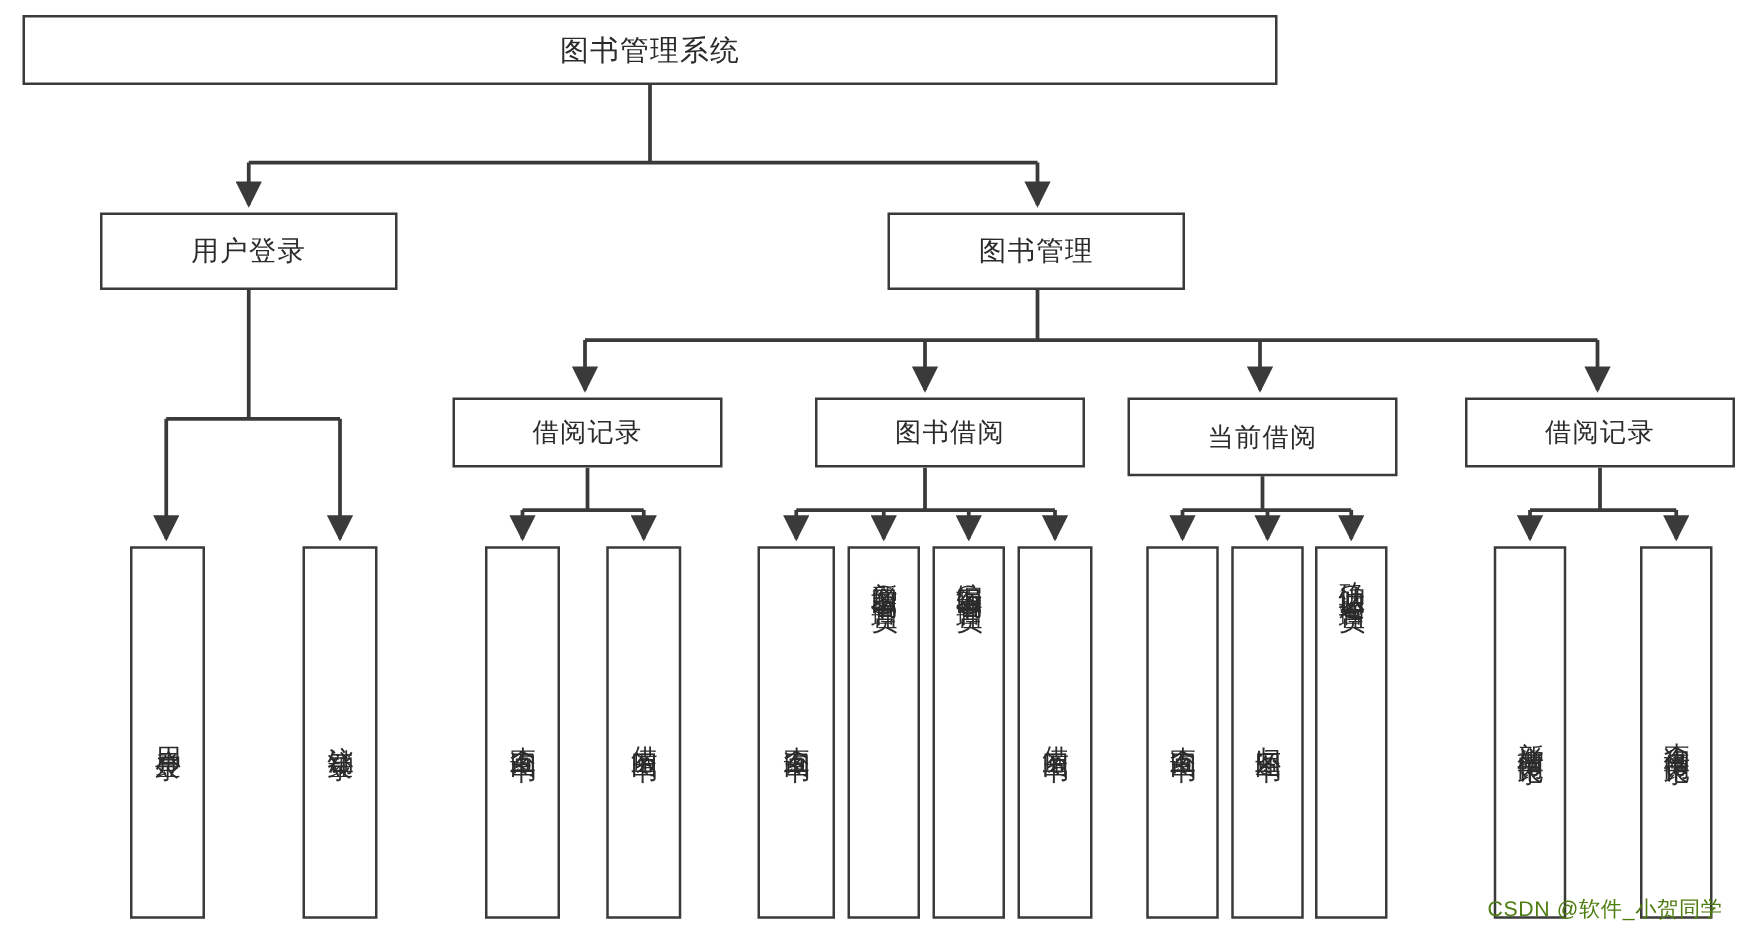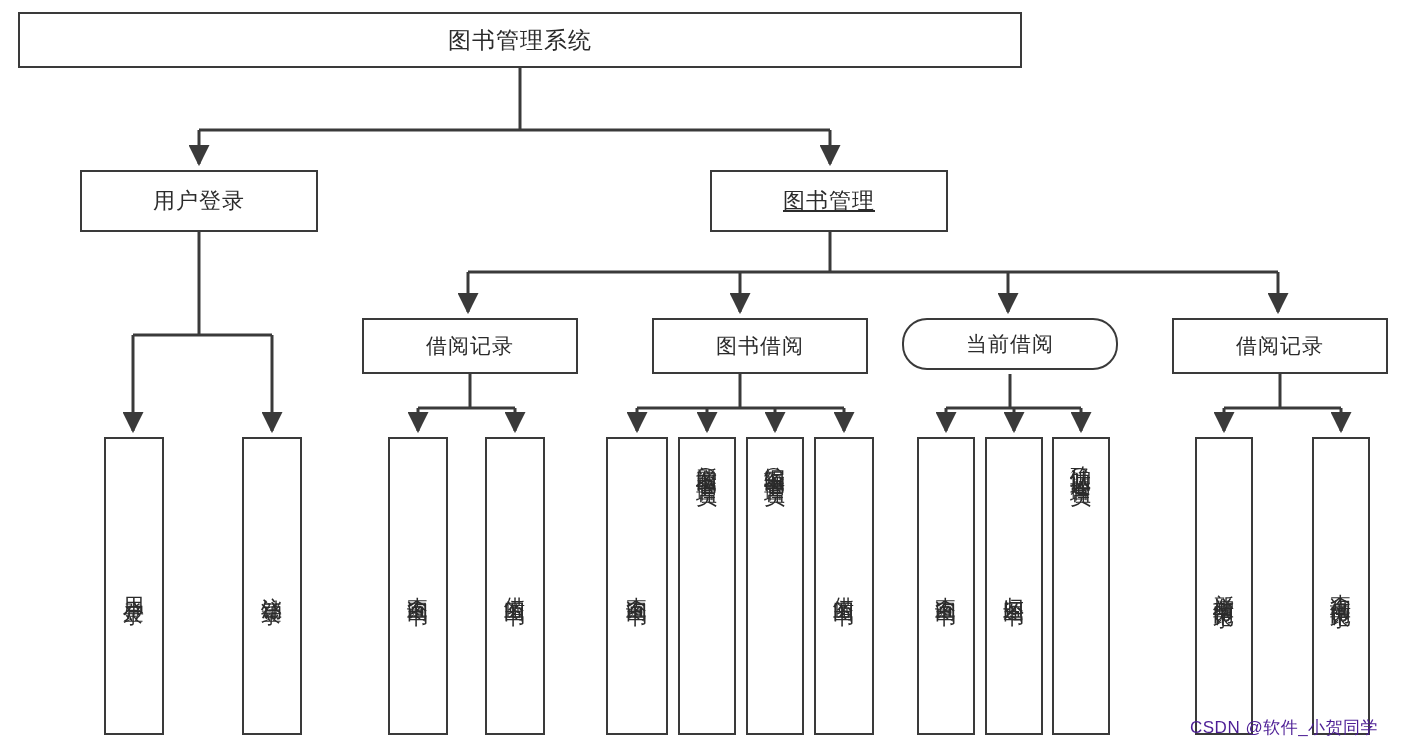--- a/index.html
+++ b/index.html
@@ -62,21 +62,21 @@
   }
   .htext {
     white-space: nowrap;
     letter-spacing: 1px;
   }
   .watermark {
     position: absolute;
     left: 1190px;
     top: 716px;
     font-size: 17px;
-    color: #4c1d95;
+    color: #4d7c0f;
     white-space: nowrap;
     letter-spacing: 0.5px;
   }
 </style>
 </head>
 <body>
 
 <div id="canvas">
 
   <svg class="wires" viewBox="0 0 1405 747" xmlns="http://www.w3.org/2000/svg">
@@ -129,31 +129,31 @@
     </g>
   </svg>
 
   <div class="node root" style="left:18px; top:12px; width:1004px; height:56px;">
     <span class="htext">图书管理系统</span>
   </div>
 
   <div class="node lvl2" style="left:80px; top:170px; width:238px; height:62px;">
     <span class="htext">用户登录</span>
   </div>
-  <div class="node lvl2" style="left:710px; top:170px; width:238px; height:62px;text-decoration:underline;">
+  <div class="node lvl2" style="left:710px; top:170px; width:238px; height:62px;">
     <span class="htext">图书管理</span>
   </div>
 
   <div class="node lvl3" style="left:362px; top:318px; width:216px; height:56px;">
     <span class="htext">借阅记录</span>
   </div>
   <div class="node lvl3" style="left:632px; top:318px; width:216px; height:56px;margin-left:20px;">
     <span class="htext">图书借阅</span>
   </div>
-  <div class="node lvl3" style="left:902px; top:318px; width:216px; height:52px;border-radius:25px;">
+  <div class="node lvl3" style="left:902px; top:318px; width:216px; height:63px;">
     <span class="htext">当前借阅</span>
   </div>
   <div class="node lvl3" style="left:1172px; top:318px; width:216px; height:56px;">
     <span class="htext">借阅记录</span>
   </div>
 
   <div class="node leaf mid" style="left:104px; top:437px; width:60px; height:298px;">
     <span class="vtext">用户登录</span>
   </div>
   <div class="node leaf mid" style="left:242px; top:437px; width:60px; height:298px;">

